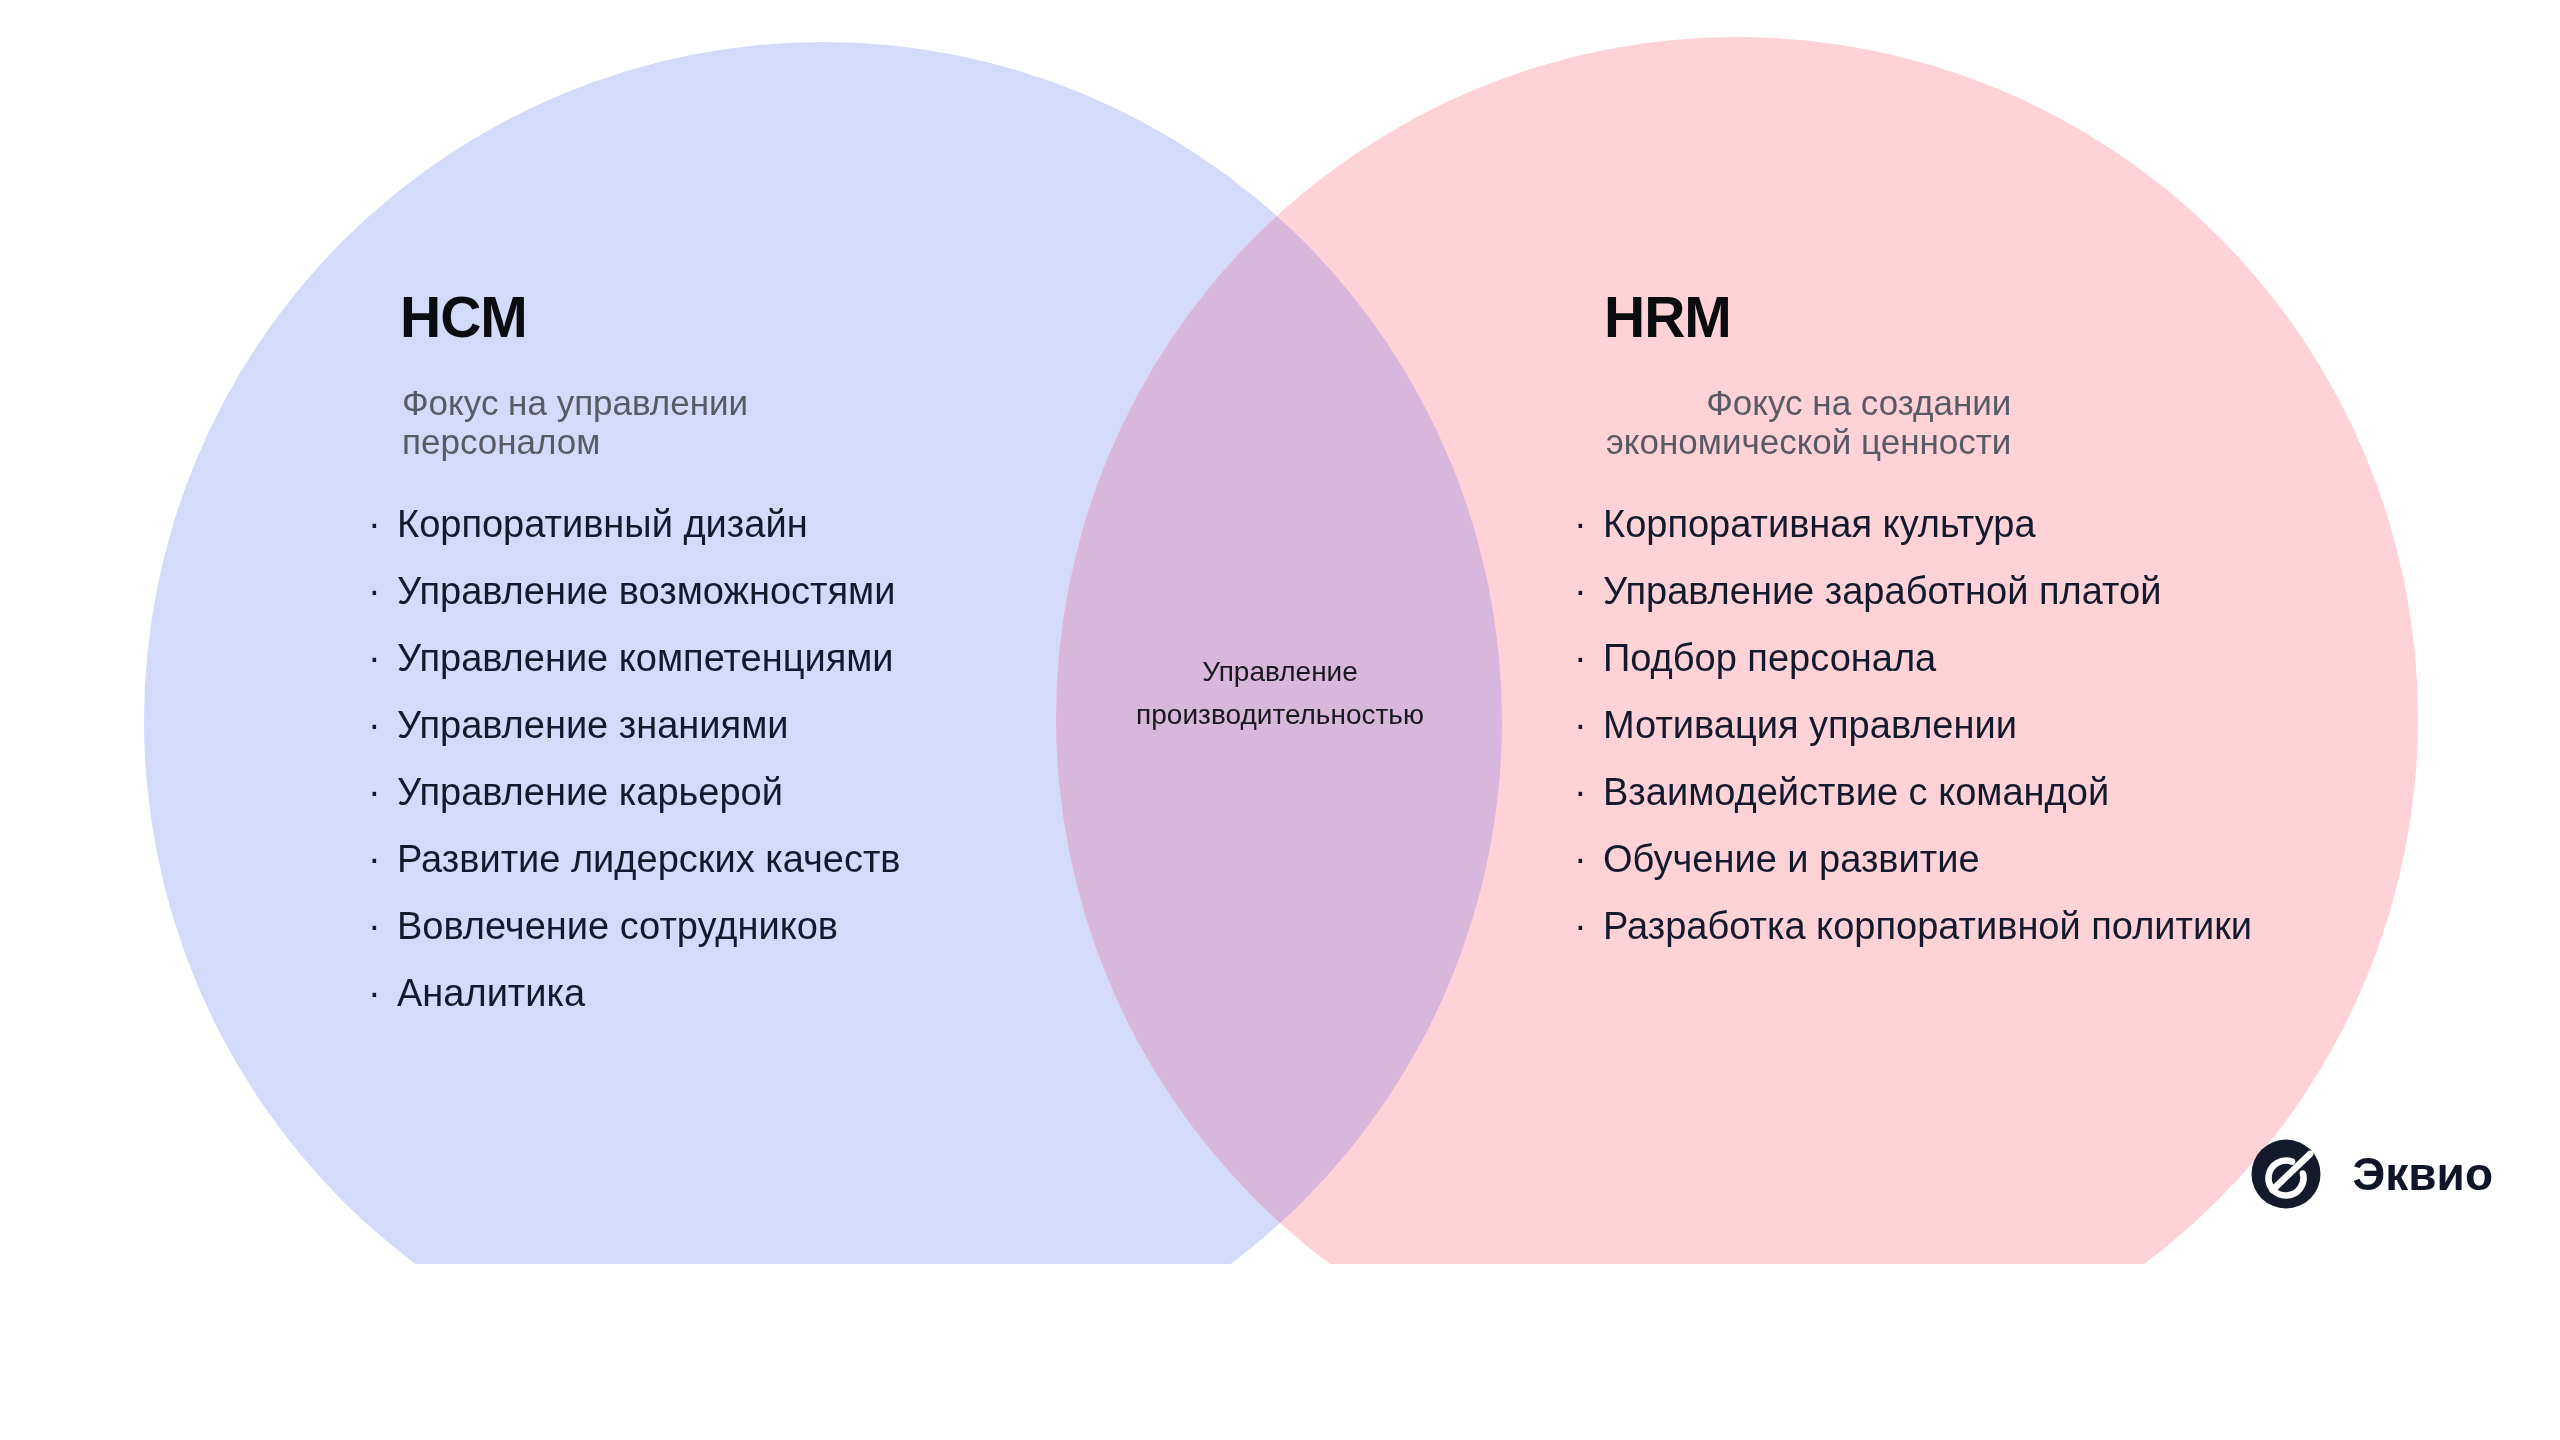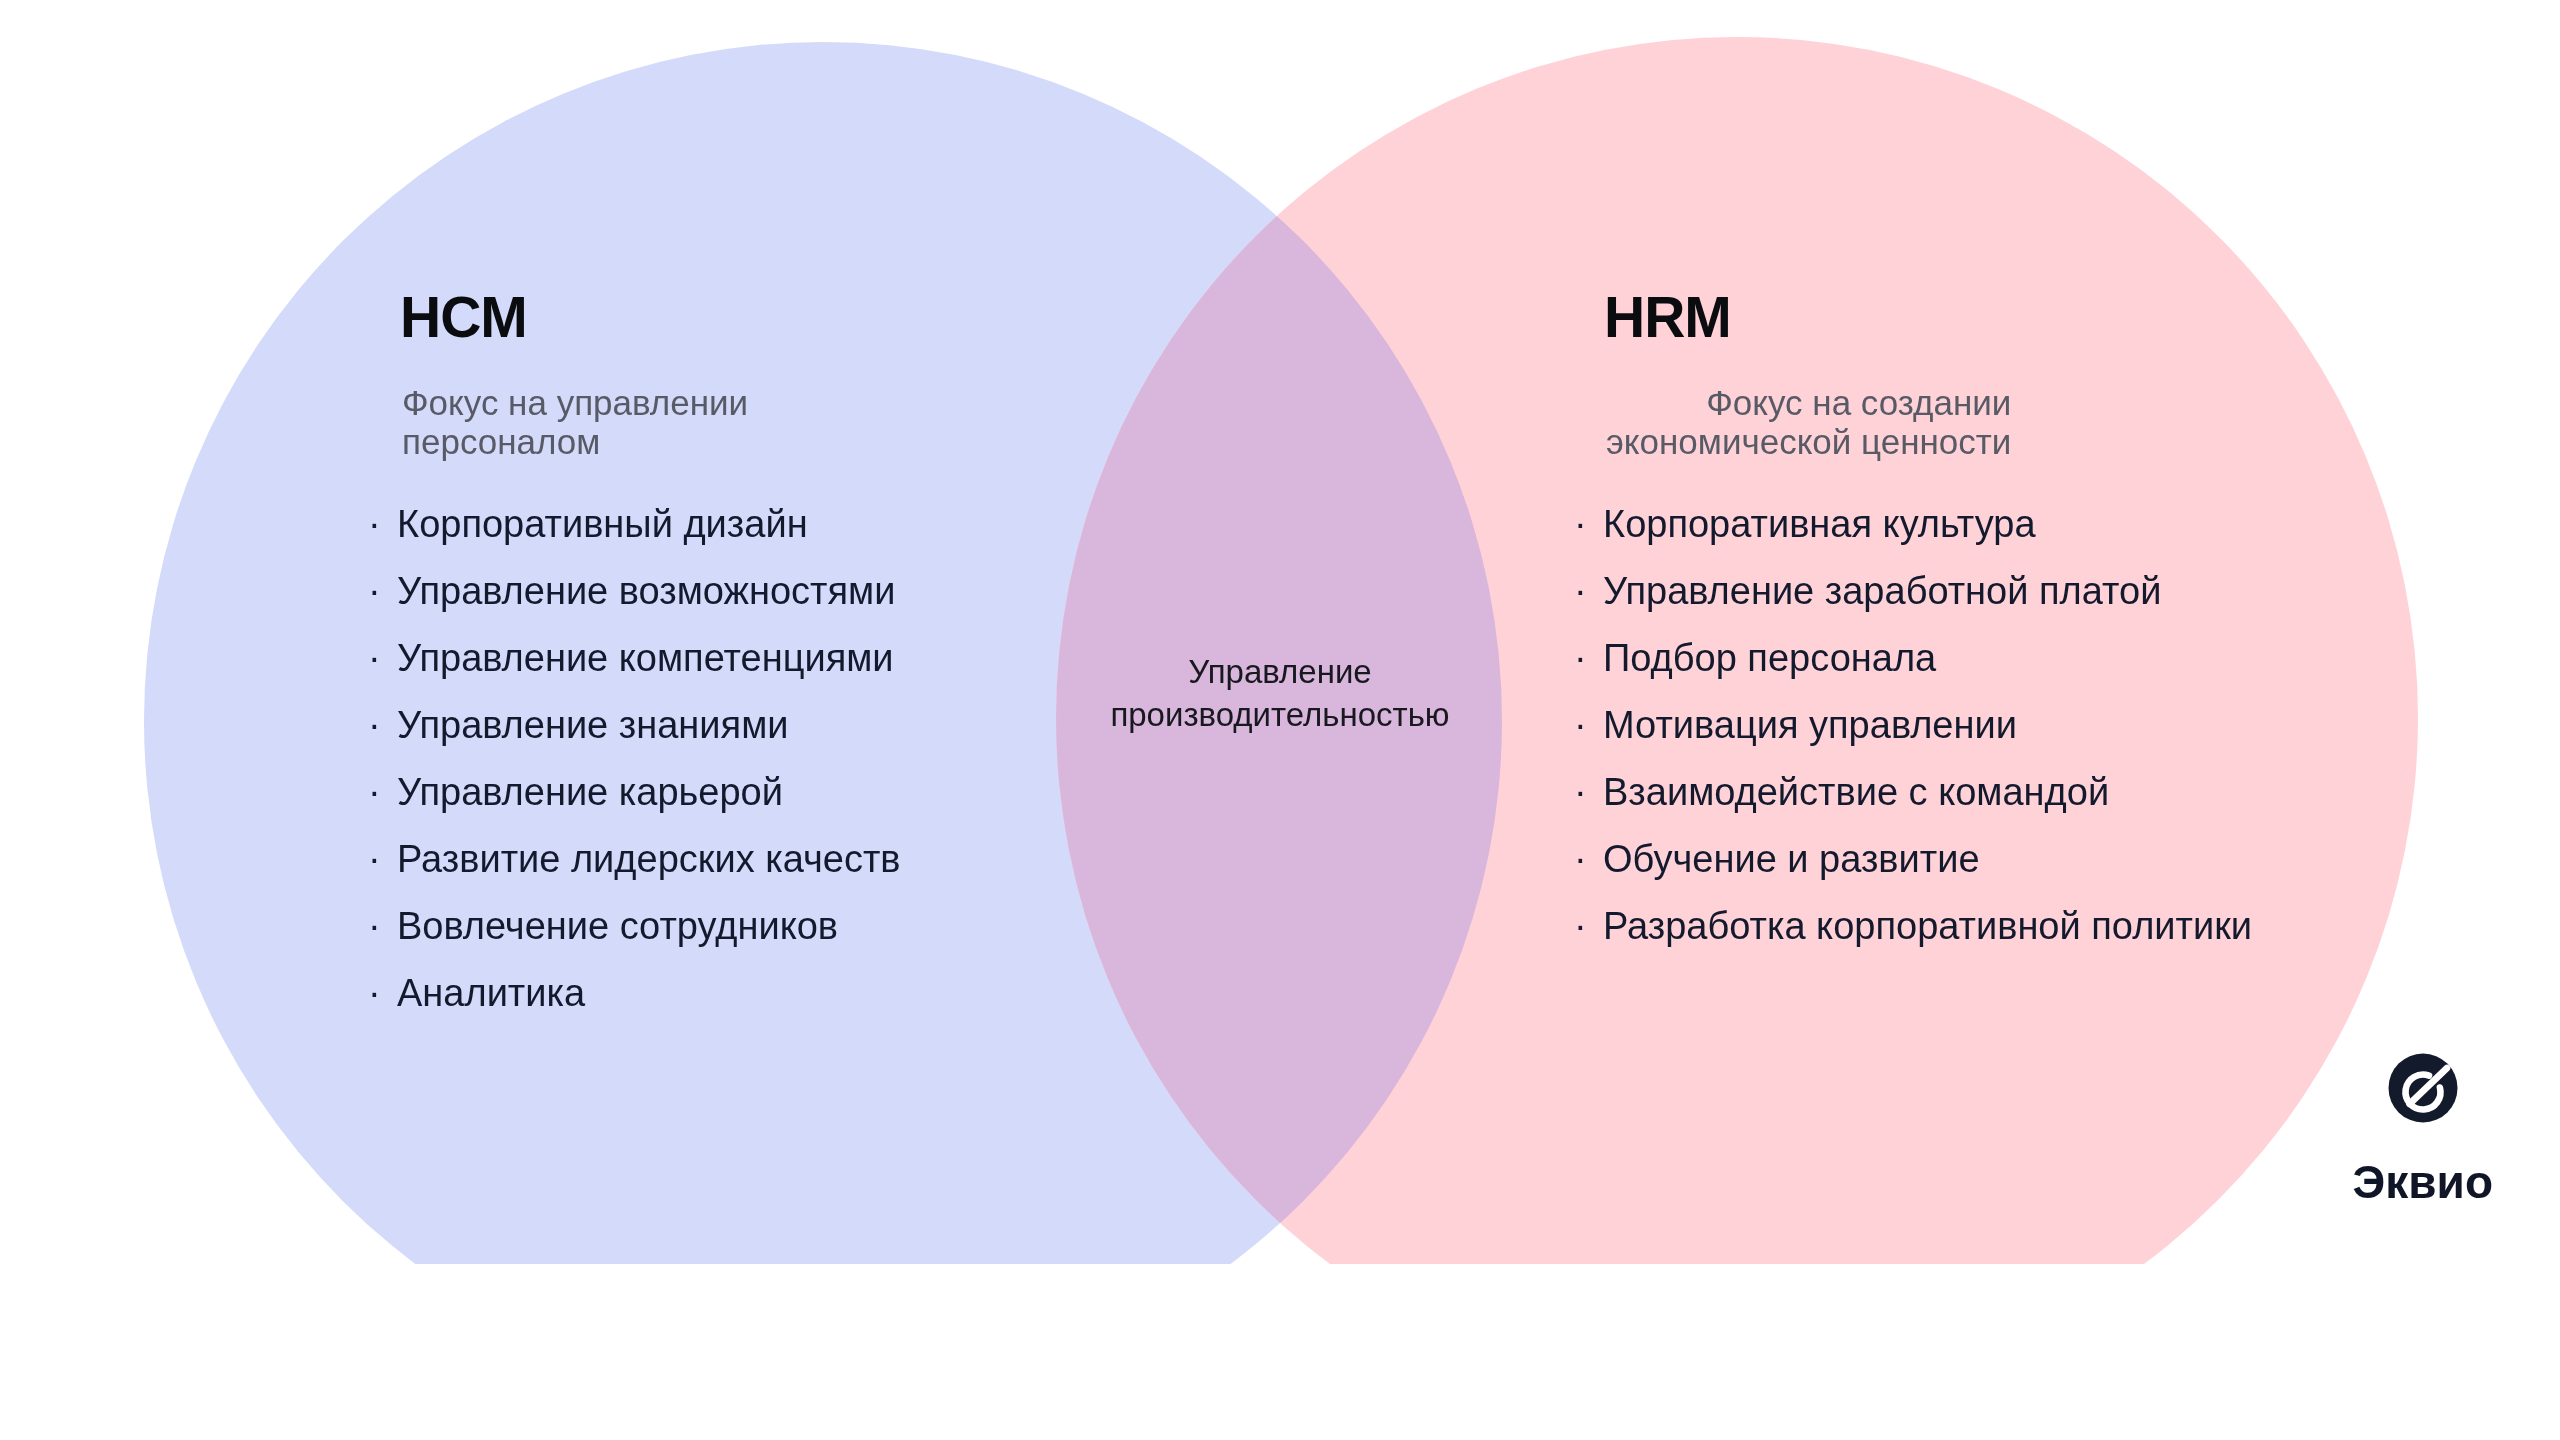--- a/index.html
+++ b/index.html
@@ -31,26 +31,26 @@
     color: #141a2e; white-space: nowrap;
   }
   ul.vlist li .dot {
     display: inline-block; width: 29px;
     font-size: 38px; color: #141a2e;
   }
   .lens-label {
     position: absolute; left: 1280px; top: 650px;
     transform: translateX(-50%);
     text-align: center; white-space: nowrap;
-    font-size: 33px; line-height: 43px; font-weight: 500;
+    font-size: 28px; line-height: 43px; font-weight: 500;
     color: #18181f;
   }
   .logo {
     position: absolute; right: 67px; bottom: 55px;
-    display: flex; align-items: center; gap: 32px; flex-direction: column;
+    display: flex; align-items: center; gap: 32px;
   }
   .logo-text {
     font-size: 46px; font-weight: 700; color: #101627;
     letter-spacing: 0;
   }
 </style>
 </head>
 <body>
 
 <div class="stage">

